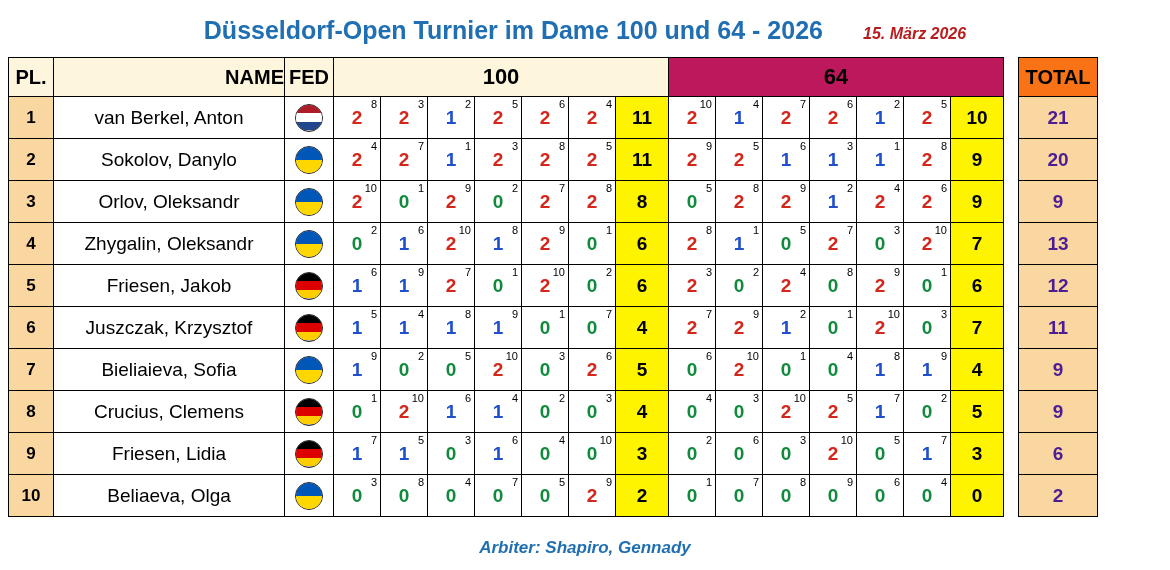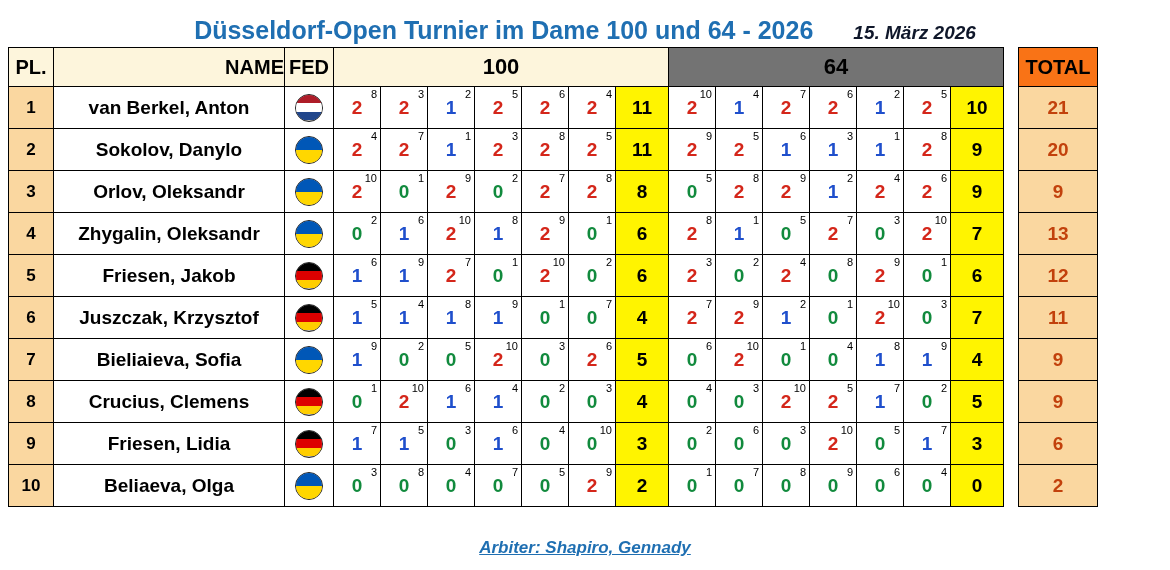--- a/index.html
+++ b/index.html
@@ -13,71 +13,71 @@
 
   
   .title-row{
     position:absolute;left:0;top:16px;width:1170px;
     display:flex;align-items:baseline;justify-content:center;gap:40px;
   }
   .main-title{
     font-size:25px;font-weight:bold;color:#1F6FB2;white-space:nowrap;
   }
   .date-title{
-    font-size:19px;font-style:italic;font-weight:bold;color:#0f172a;white-space:nowrap;
+    font-size:16px;font-style:italic;font-weight:bold;color:#b91c1c;white-space:nowrap;
   }
 
   
   .table-wrap{
-    position:absolute;left:8px;top:47px;
+    position:absolute;left:8px;top:57px;
   }
   table.grid{
     border-collapse:collapse;
     table-layout:fixed;
   }
   table.grid td, table.grid th{
     border:1px solid #000;
     padding:0;
     text-align:center;
     vertical-align:middle;
   }
   .hdr{
     height:38px;
     background:#FDF5DC;
     font-size:20px;font-weight:bold;color:#000;
   }
   .hdr.name{ text-align:right;padding-left:14px;font-size:20px; }
   .hdr.sect100{background:#FDF5DC;font-size:22px;}
-  .hdr.sect64{background:#737373;font-size:22px;}
+  .hdr.sect64{background:#be185d;font-size:22px;}
 
   td.pl{
     width:44px;height:41px;background:#FAD7A0;
     font-size:17px;font-weight:bold;color:#000;
   }
   td.name{
     width:216px;text-align:left;padding-left:14px;
-    font-size:19px;font-weight:bold;color:#000;white-space:nowrap;
+    font-size:19px;font-weight:normal;color:#000;white-space:nowrap;
     background:#ffffff;
   }
   td.fed{
     width:48px;background:#ffffff;
   }
   td.res{
     width:46px;background:#ffffff;position:relative;
     border-left:1px dashed #444;border-right:1px dashed #444;
   }
   td.res.solid-left{border-left:1px solid #000;}
   td.sum{
     width:52px;background:#FFF400;
     font-size:19px;font-weight:bold;color:#000;
   }
   td.sum.s100{border-right:1px solid #000;}
   td.total{
     width:78px;background:#FAD7A0;
-    font-size:19px;font-weight:bold;color:#c2410c;
+    font-size:19px;font-weight:bold;color:#4c1d95;
   }
   .totalcol-sep{width:14px;border:none !important;background:#fff;}
 
   .score{
     font-size:19px;font-weight:bold;line-height:41px;
     display:inline-block;
   }
   .score.w{color:#D4261A;}
   .score.l{color:#118A3D;}
   .score.d{color:#1F4FCC;}
@@ -100,21 +100,21 @@
   .flag.UKR i:nth-child(1){background:#0057B7;height:50%;}
   .flag.UKR i:nth-child(2){background:#FFD700;height:50%;}
   .flag.UKR i:nth-child(3){display:none;}
   .flag.GER i:nth-child(1){background:#000000;}
   .flag.GER i:nth-child(2){background:#DD0000;}
   .flag.GER i:nth-child(3){background:#FFCE00;}
 
   
   .footer{
     position:absolute;left:0;bottom:12px;width:1170px;text-align:center;
-    font-size:17px;font-weight:bold;font-style:italic;color:#1F6FB2;text-decoration:underline;
+    font-size:17px;font-weight:bold;font-style:italic;color:#1F6FB2;
   }
 </style>
 </head>
 <body>
 
 <div class="page">
 
   <div class="title-row">
     <div class="main-title">Düsseldorf-Open Turnier im Dame 100 und 64  -  2026</div>
     <div class="date-title">15. März 2026</div>

